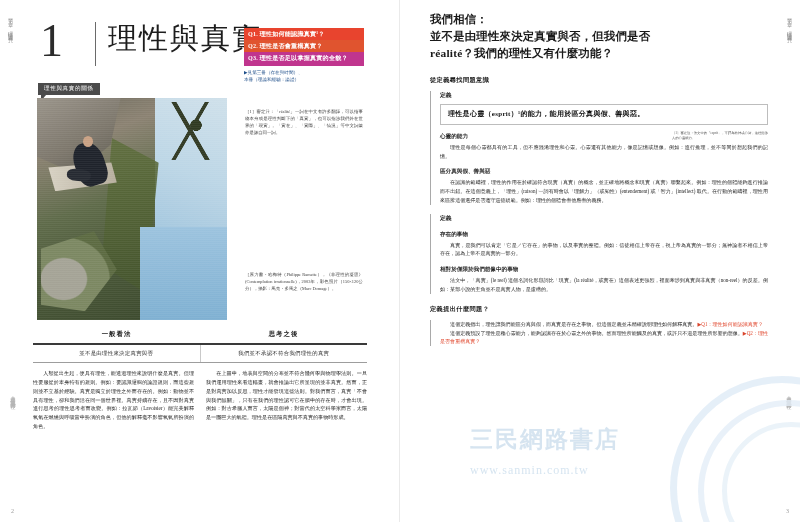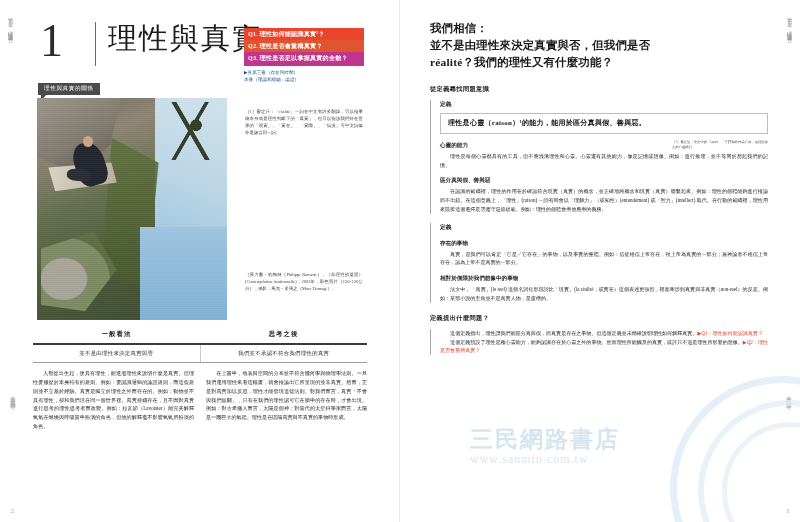--- a/index.html
+++ b/index.html
@@ -95,41 +95,41 @@
   .cmp-rule{height:1.6px;background:#3a3a3a;}
   .cmp-subs{display:flex;font-size:5.4px;color:#2a2a2a;letter-spacing:.3px;}
   .cmp-subs>div{flex:1;text-align:center;padding:5px 2px 5px;}
   .cmp-subs>div:first-child{border-right:1px solid #c9c9c9;}
   .cmp-rule2{height:.8px;background:#9d9d9d;}
   .cols{display:flex;margin-top:7px;gap:12px;}
   .col{flex:1;font-size:5.1px;line-height:1.72;text-align:justify;color:#1f1f1f;}
   .col p{margin:0;text-indent:2em;}
 
   
-  .rp{position:absolute;left:30px;top:20px;width:338px;}
+  .rp{position:absolute;left:30px;top:11px;width:338px;}
   .belief{font-size:11.4px;line-height:1.48;font-weight:700;color:#1a1a1a;
           letter-spacing:.2px;font-family:"Liberation Serif",serif;}
   .sec-h{font-size:6.2px;font-weight:700;color:#1d1d1d;margin:14px 0 6px;letter-spacing:.4px;}
   .block{border-left:1.4px solid #a9a9a9;padding-left:9px;}
   .deflabel{font-size:5.8px;font-weight:700;color:#1d1d1d;margin:0 0 4px;}
   .defbox{border:1px solid #bdbdbd;padding:5px 7px;font-size:7px;font-weight:700;
           color:#111;letter-spacing:.3px;line-height:1.3;}
   .sub-h{font-size:5.6px;font-weight:700;color:#1d1d1d;margin:8px 0 2px;}
   .para{font-size:5.05px;line-height:1.74;text-align:justify;color:#1f1f1f;
         margin:0;text-indent:2em;}
   .fn-side{position:absolute;right:0;width:96px;font-size:3.3px;line-height:1.5;
            color:#555;text-align:justify;}
   .qref{color:#e0462c;}
   .arrowm{color:#d9452c;}
 
   
   .wm{position:absolute;left:470px;top:428px;pointer-events:none;user-select:none;}
   .wm-t{font-size:23px;font-weight:700;color:#cfe0ee;letter-spacing:2px;line-height:1;
         opacity:.85;}
-  .wm-s{font-size:12px;color:#cfe0ee;letter-spacing:1px;opacity:.85;margin-top:1px;}
+  .wm-s{font-size:12px;color:#cfe0ee;letter-spacing:1px;opacity:.85;margin-top:12px;}
   .wm-arcs{position:absolute;left:200px;top:-52px;width:210px;height:210px;
            border-radius:50%;border:7px solid #dceaf5;opacity:.75;
            clip-path:polygon(0 0,58% 0,58% 100%,0 100%);}
   .wm-arcs2{position:absolute;left:228px;top:-28px;width:170px;height:170px;
            border-radius:50%;border:6px solid #e3eef7;opacity:.8;
            clip-path:polygon(0 0,58% 0,58% 100%,0 100%);}
   .wm-arcs3{position:absolute;left:252px;top:-6px;width:128px;height:128px;
            border-radius:50%;border:5px solid #e7f1f8;opacity:.85;
            clip-path:polygon(0 0,58% 0,58% 100%,0 100%);}
 </style>
@@ -224,21 +224,21 @@
       <div class="belief">
         <div>我們相信：</div>
         <div>並不是由理性來決定真實與否，但我們是否</div>
         <div>réalité？我們的理性又有什麼功能？</div>
       </div>
 
       <div class="sec-h">從定義尋找問題意識</div>
 
       <div class="block">
         <div class="deflabel">定義</div>
-        <div class="defbox">理性是心靈（raison）¹的能力，能用於區分真與假、善與惡。</div>
+        <div class="defbox">理性是心靈（esprit）¹的能力，能用於區分真與假、善與惡。</div>
 
         <div style="position:relative;">
           <div class="sub-h">心靈的能力</div>
           <div class="fn-side" style="top:-2px;">［1］審定注：法文中的「esprit」，可譯為精神或心智，這裡指涉人的心靈能力。</div>
         </div>
         <p class="para">理性是每個心靈都具有的工具，但不應混淆理性和心靈。心靈還有其他能力，像是記憶或想像。例如：進行推理，並不等同於想起我們的記憶。</p>
 
         <div class="sub-h">區分真與假、善與惡</div>
         <p class="para">在認識的範疇裡，理性的作用在於確認符合現實（真實）的概念，並正確地將概念和現實（真實）聯繫起來。例如：理性的個體能夠進行推論而不出錯。在這個意義上，「理性」(raison) 一詞有時會以「理解力」（或知性）(entendement) 或「智力」(intellect) 取代。在行動的範疇裡，理性用來區辨這個選擇是否遵守道德規範。例如：理性的個體會盡他應盡的義務。</p>
       </div>

